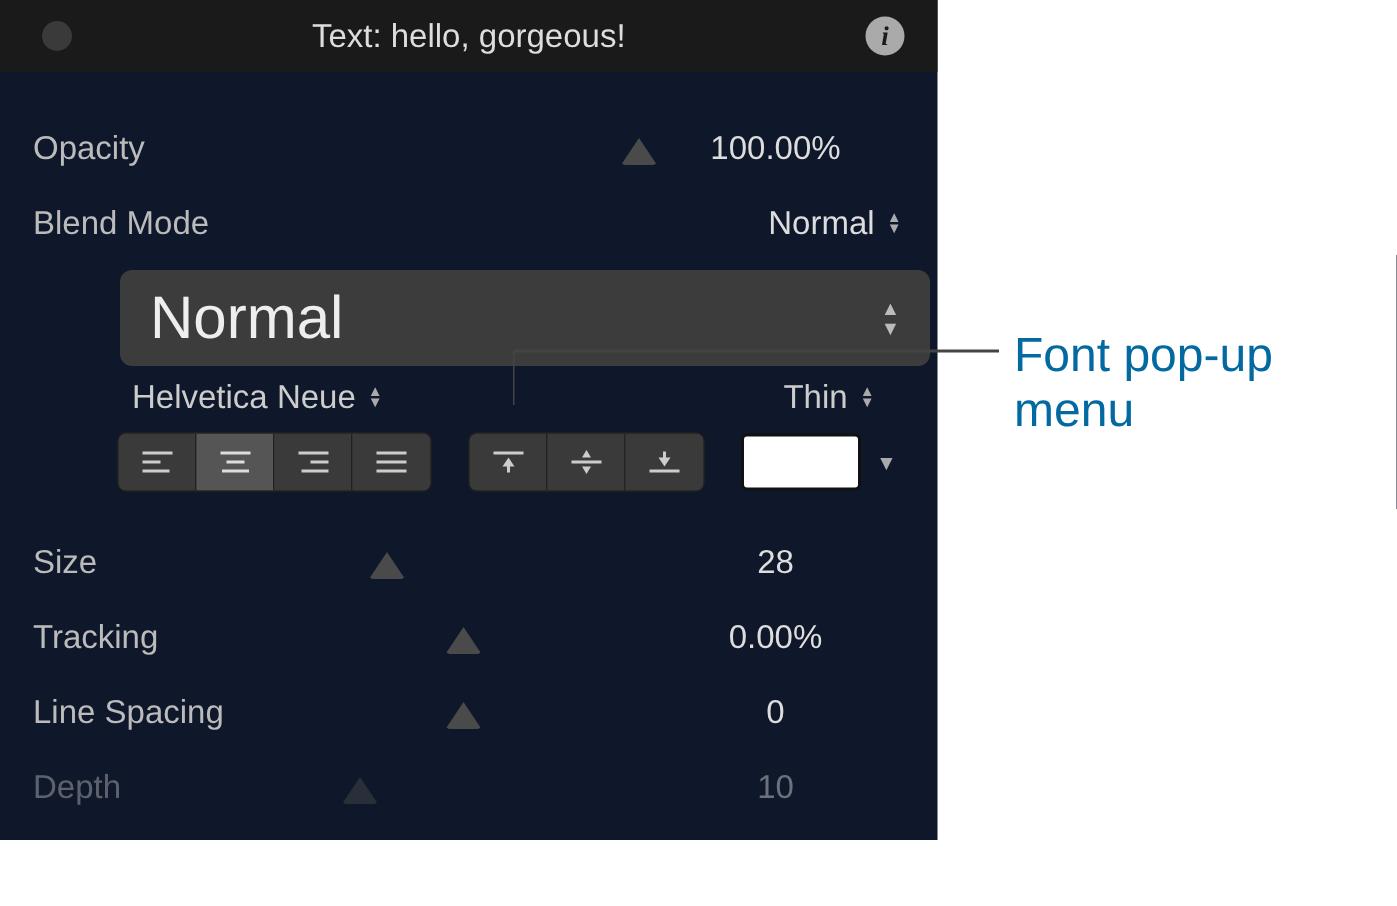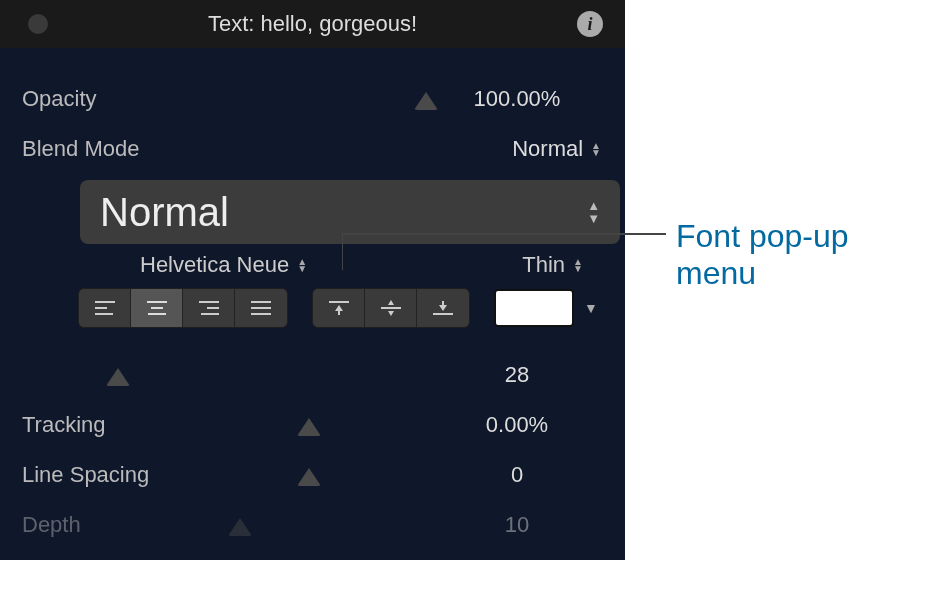--- a/index.html
+++ b/index.html
@@ -152,21 +152,21 @@
     margin: 8px 0 10px 0;
     padding: 0 24px 0 0;
   }
   .popup {
     display: inline-flex;
     align-items: center;
     gap: 8px;
     color: #ccc;
     font-size: 22px;
   }
-  .popup.font { margin-left: 118px; }
+  .popup.font { margin-left: 66px; }
   .align-row {
     display: flex;
     align-items: center;
     gap: 24px;
     margin: 4px 0 22px 56px;
   }
   .seg {
     display: flex;
     background: #2b2b2b;
     border-radius: 6px;
@@ -354,20 +354,21 @@
         </button>
       </div>
 
       <div class="color-wrap">
         <div class="color-swatch"></div>
         <span class="chevron-down">▼</span>
       </div>
     </div>
 
     <div class="row">
+      <div class="label">Size</div>
       <div class="slider-area">
           <div class="slider-track">
             <div class="slider-thumb" style="left: 22%;"></div>
           </div>
         </div>
       <div class="value">28</div>
     </div>
 
     <div class="row">
       <div class="label">Tracking</div>

